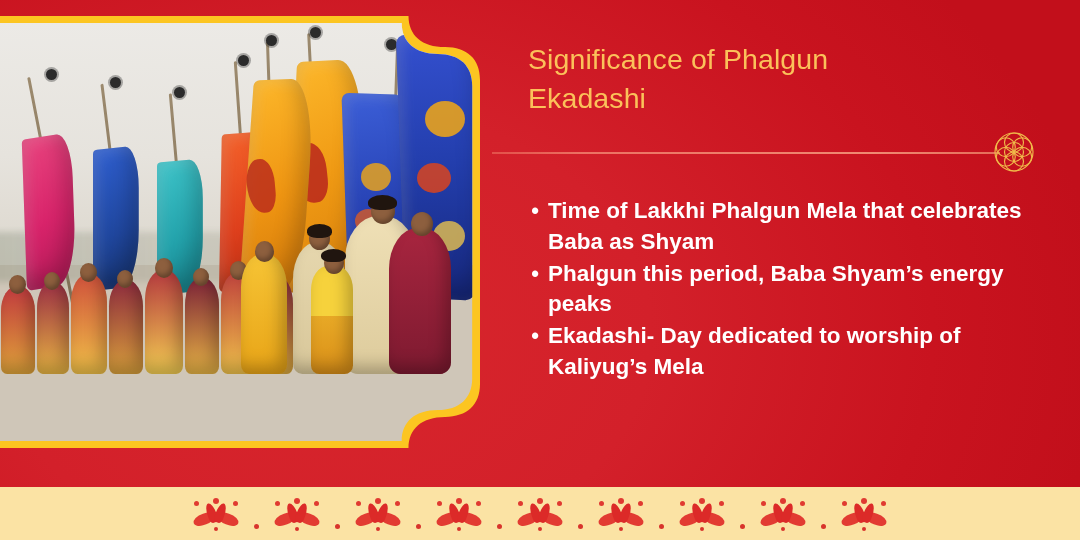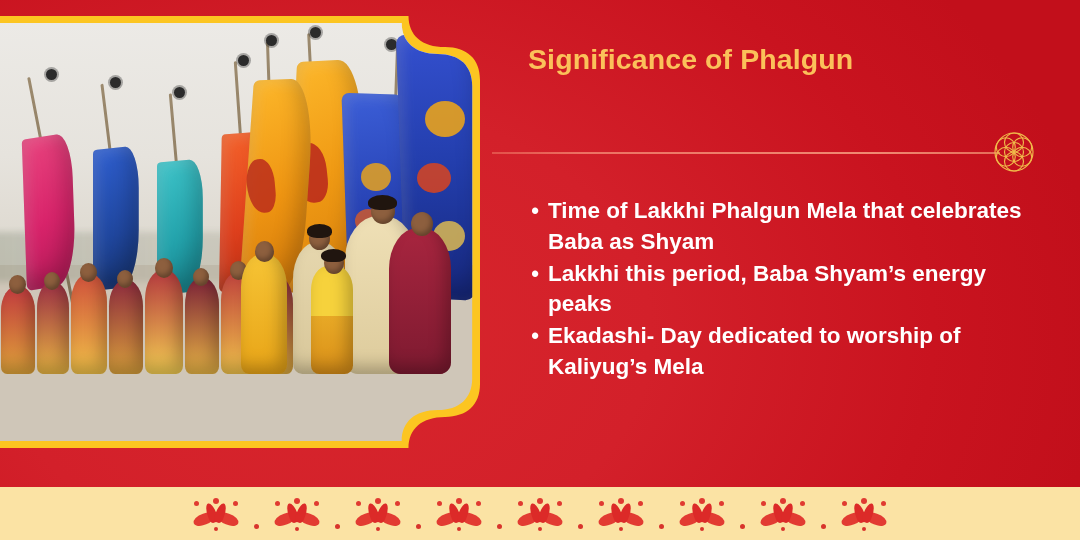--- a/index.html
+++ b/index.html
@@ -134,21 +134,21 @@
   
   #content {
     position:absolute;
     left:516px; top:0; width:564px; height:487px;
     z-index:5;
   }
   #title {
     position:absolute; left:12px; top:40px; width:400px;
     color:#fbc15a;
     font-size:28.5px;
-    font-weight:bold;
+    font-weight:normal;
     line-height:1.36;
     letter-spacing:.1px;
   }
   #divider {
     position:absolute; left:-24px; top:152px; width:508px; height:2px;
     background:linear-gradient(90deg, rgba(240,120,100,.55) 0%, #ec7263 18%, #f08a72 75%, rgba(240,140,110,.75) 100%);
   }
   #mandala {
     position:absolute; left:466px; top:120px;
     width:64px; height:64px;
@@ -293,20 +293,21 @@
           <div class="head" style="left:418px;bottom:138px;width:22px; height:24px;"></div>
         </div>
       </div>
     </div>
   </div>
 
   <div id="content">
 
     <h1 id="title">
       <span>Significance of Phalgun</span><br>
+      <span>Ekadashi</span>
     </h1>
 
     <div id="divider"></div>
 
     <div id="mandala">
       <svg viewBox="0 0 64 64" width="64" height="64" aria-hidden="true">
         <g fill="none" stroke="#f0b94a" stroke-width="1.15">
           <circle cx="32" cy="32" r="19"></circle>
           <circle cx="32" cy="32" r="9.5"></circle>
           <circle cx="32" cy="22.5" r="9.5"></circle>
@@ -319,21 +320,21 @@
       </svg>
     </div>
 
     <ul id="bullets" style="list-style:none;">
       <li class="bullet-row">
         <span class="bullet-dot">•</span>
         <span class="bullet-text">Time of Lakkhi Phalgun Mela that celebrates Baba as Shyam</span>
       </li>
       <li class="bullet-row">
         <span class="bullet-dot">•</span>
-        <span class="bullet-text">Lakkhi this period, Baba Shyam’s energy peaks</span>
+        <span class="bullet-text">Phalgun this period, Baba Shyam’s energy peaks</span>
       </li>
       <li class="bullet-row">
         <span class="bullet-dot">•</span>
         <span class="bullet-text">Ekadashi- Day dedicated to worship of Kaliyug’s Mela</span>
       </li>
     </ul>
   </div>
 
   <div id="footer-band">
     <div id="motif-row">

